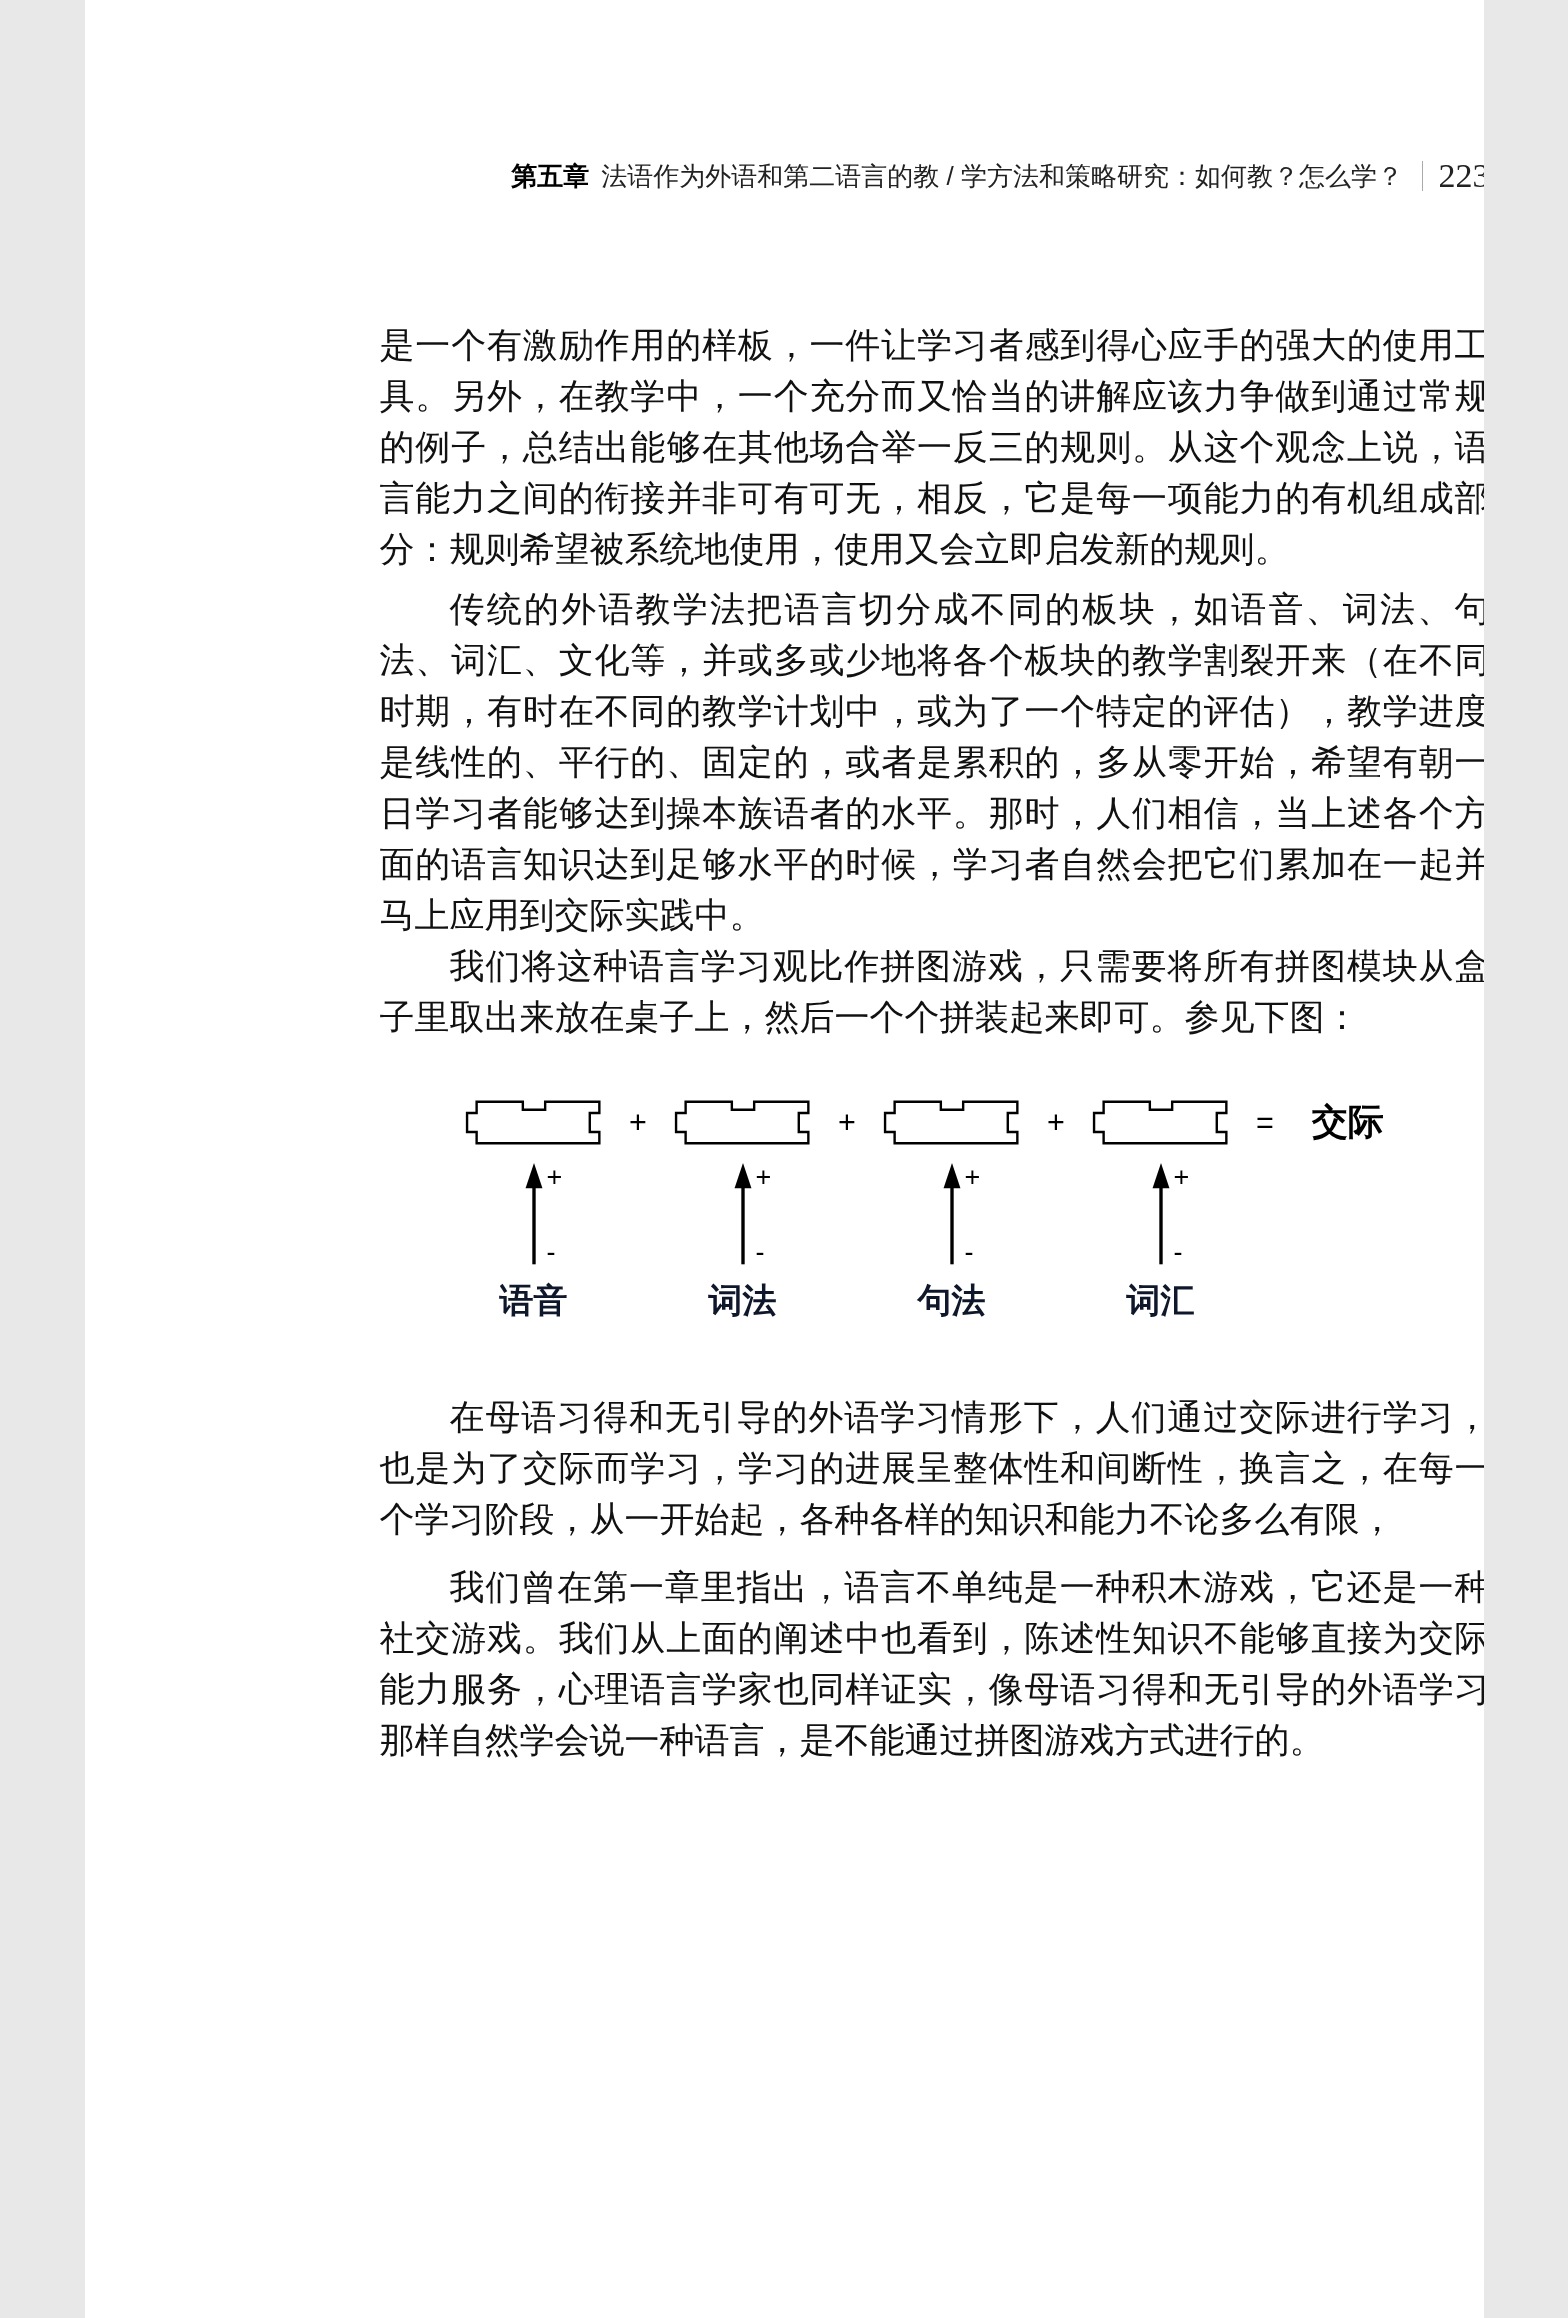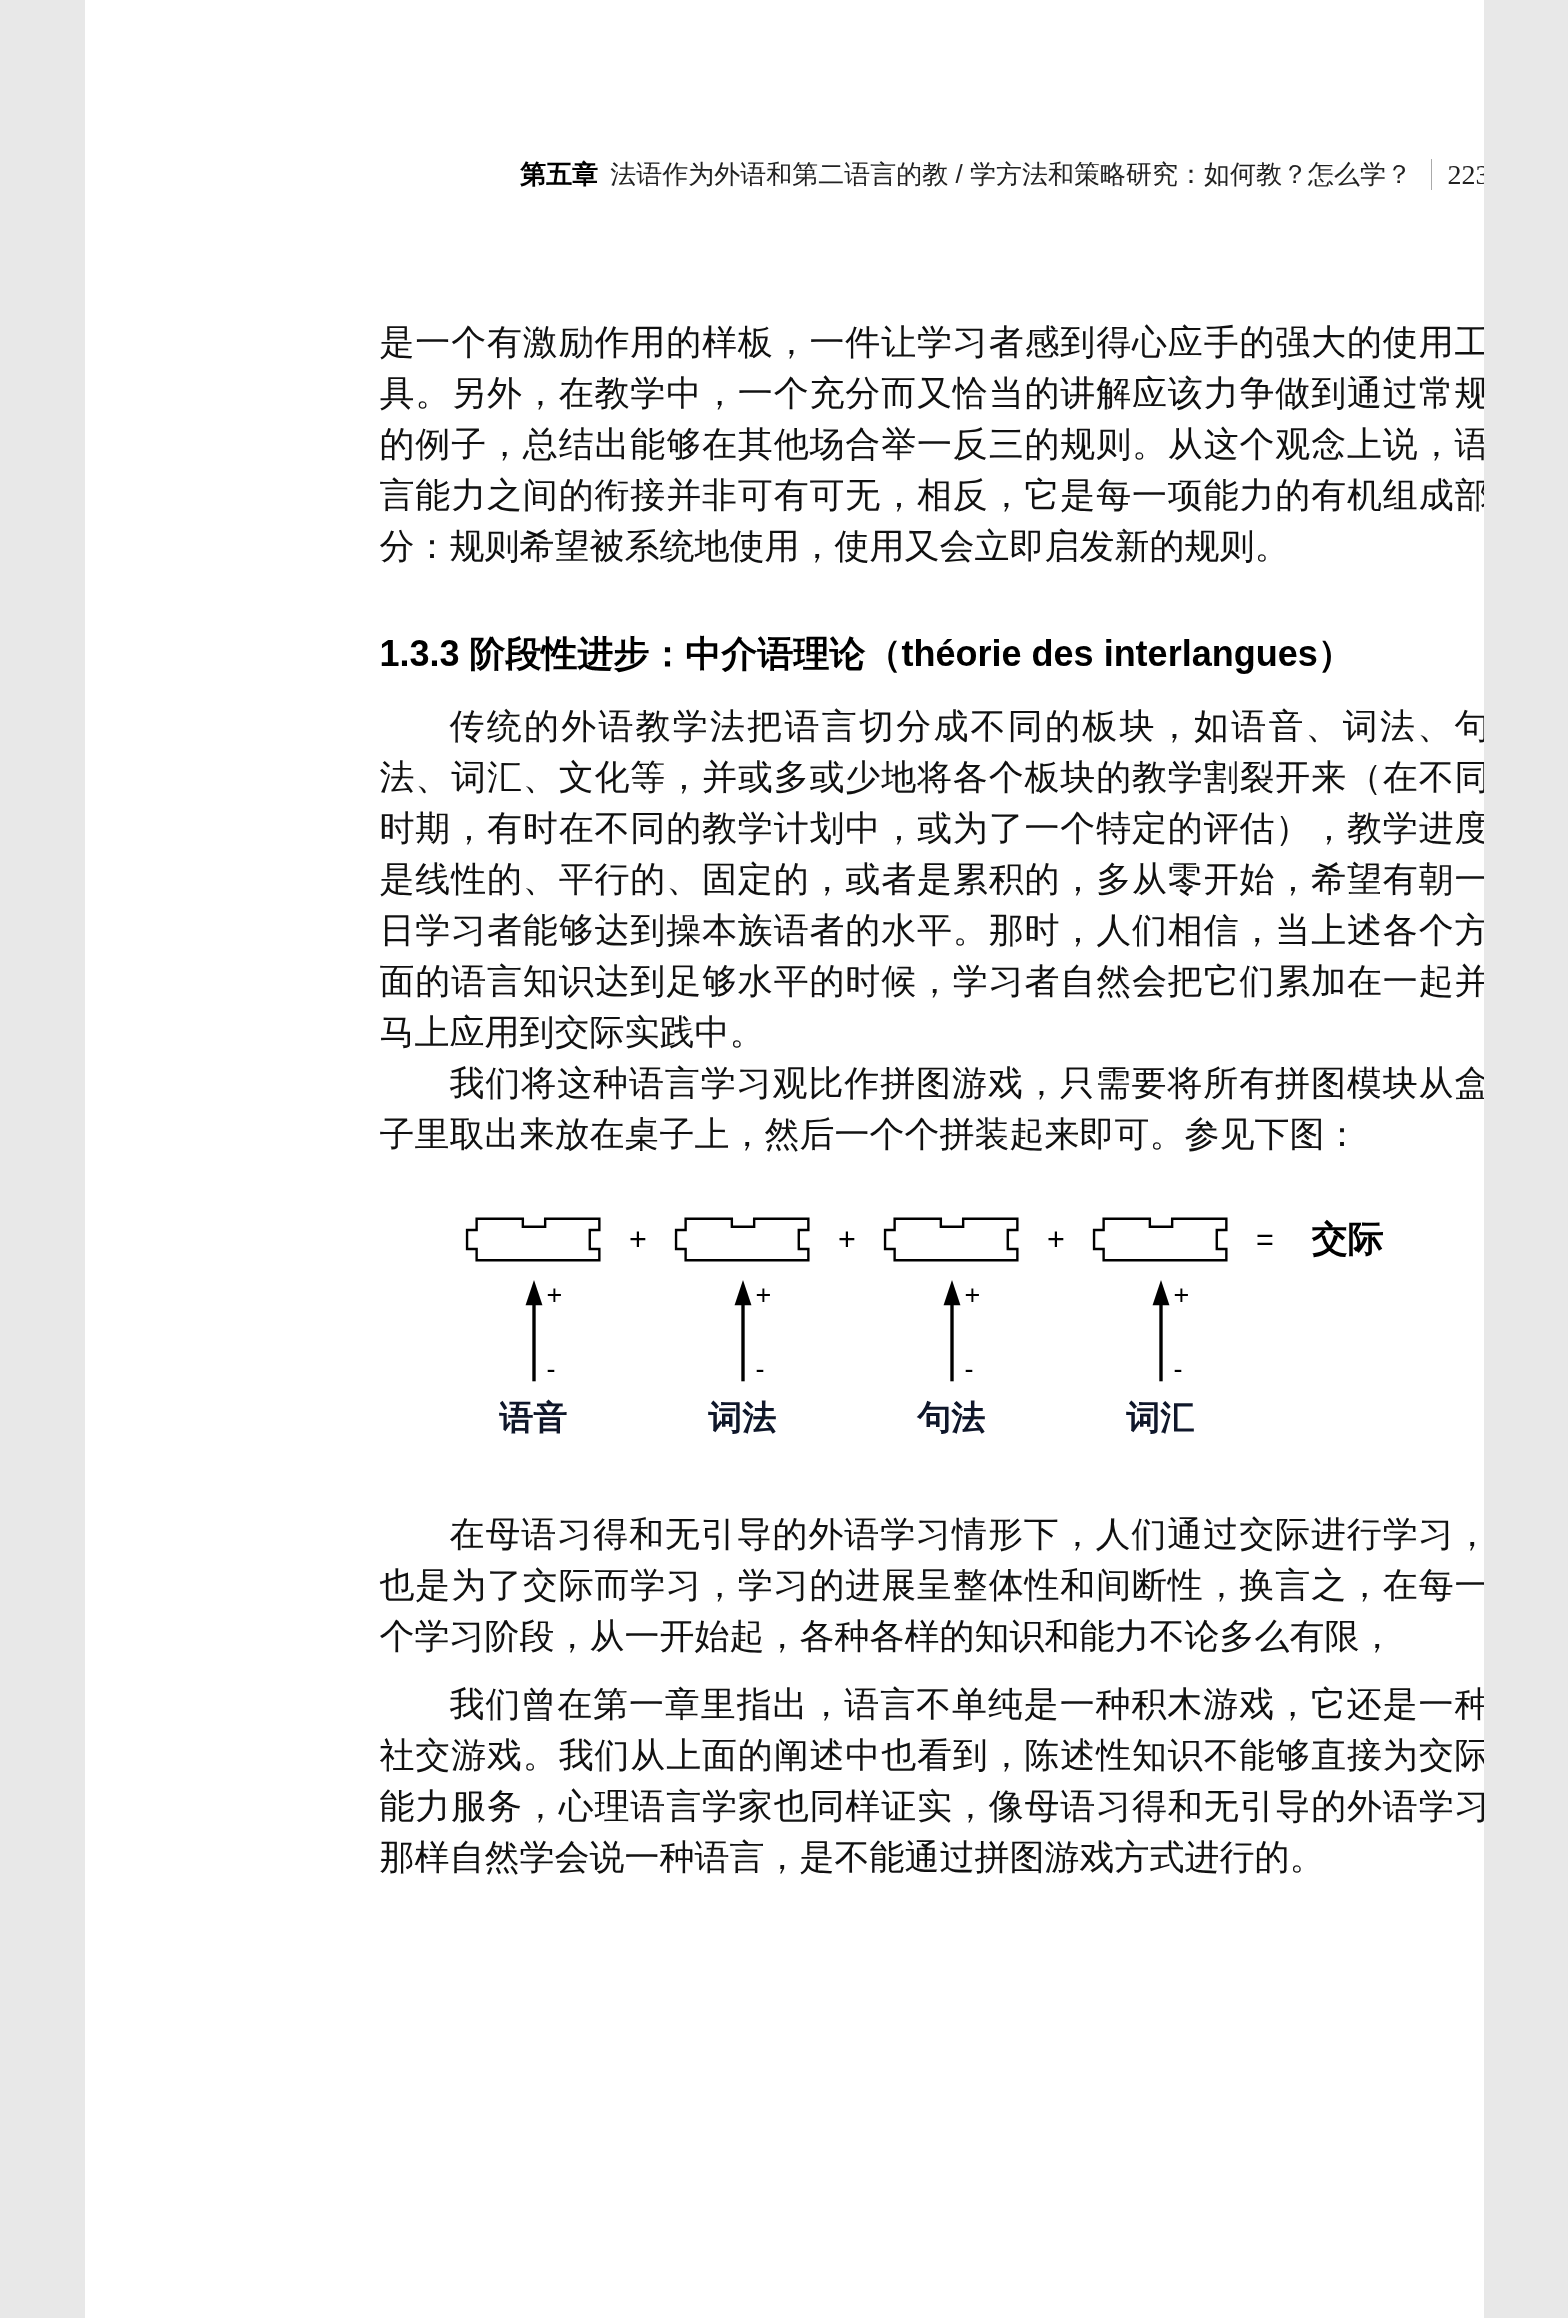--- a/index.html
+++ b/index.html
@@ -35,21 +35,21 @@
     color: #000000;
   }
   .running-header .divider {
     width: 1.7px;
     height: 30.5px;
     background: #aaaaaa;
     margin: 0 15.2px 0 18.6px;
   }
   .running-header .pagenum {
     font-family: "Liberation Serif", "DejaVu Serif", serif;
-    font-size: 28px;
+    font-size: 34px;
     color: #222222;
   }
   
   .para {
     font-size: 35px;
     line-height: 51px;
     text-align: justify;
     color: #111111;
   }
   .para.indent { text-indent: 2em; }
@@ -131,21 +131,20 @@
 
     <div class="running-header">
       <span class="chapter">第五章</span>
       <span class="header-title">法语作为外语和第二语言的教 / 学方法和策略研究：如何教？怎么学？</span>
       <span class="divider"></span>
       <span class="pagenum">223</span>
     </div>
 
     <p class="para para-1">是一个有激励作用的样板，一件让学习者感到得心应手的强大的使用工具。另外，在教学中，一个充分而又恰当的讲解应该力争做到通过常规的例子，总结出能够在其他场合举一反三的规则。从这个观念上说，语言能力之间的衔接并非可有可无，相反，它是每一项能力的有机组成部分：规则希望被系统地使用，使用又会立即启发新的规则。</p>
 
-    <h3 class="section-heading">1.3.3 阶段性进步：中介语理论（théorie des interlangues）</h3>
 
     <p class="para indent para-2">传统的外语教学法把语言切分成不同的板块，如语音、词法、句法、词汇、文化等，并或多或少地将各个板块的教学割裂开来（在不同时期，有时在不同的教学计划中，或为了一个特定的评估），教学进度是线性的、平行的、固定的，或者是累积的，多从零开始，希望有朝一日学习者能够达到操本族语者的水平。那时，人们相信，当上述各个方面的语言知识达到足够水平的时候，学习者自然会把它们累加在一起并马上应用到交际实践中。</p>
 
     <p class="para indent">我们将这种语言学习观比作拼图游戏，只需要将所有拼图模块从盒子里取出来放在桌子上，然后一个个拼装起来即可。参见下图：</p>
 
     <div class="figure">
 
       <div class="fig-row row-pieces">
         <div class="slot-piece">
           <svg class="piece-svg" width="144" height="51" viewBox="0 0 180 64">

